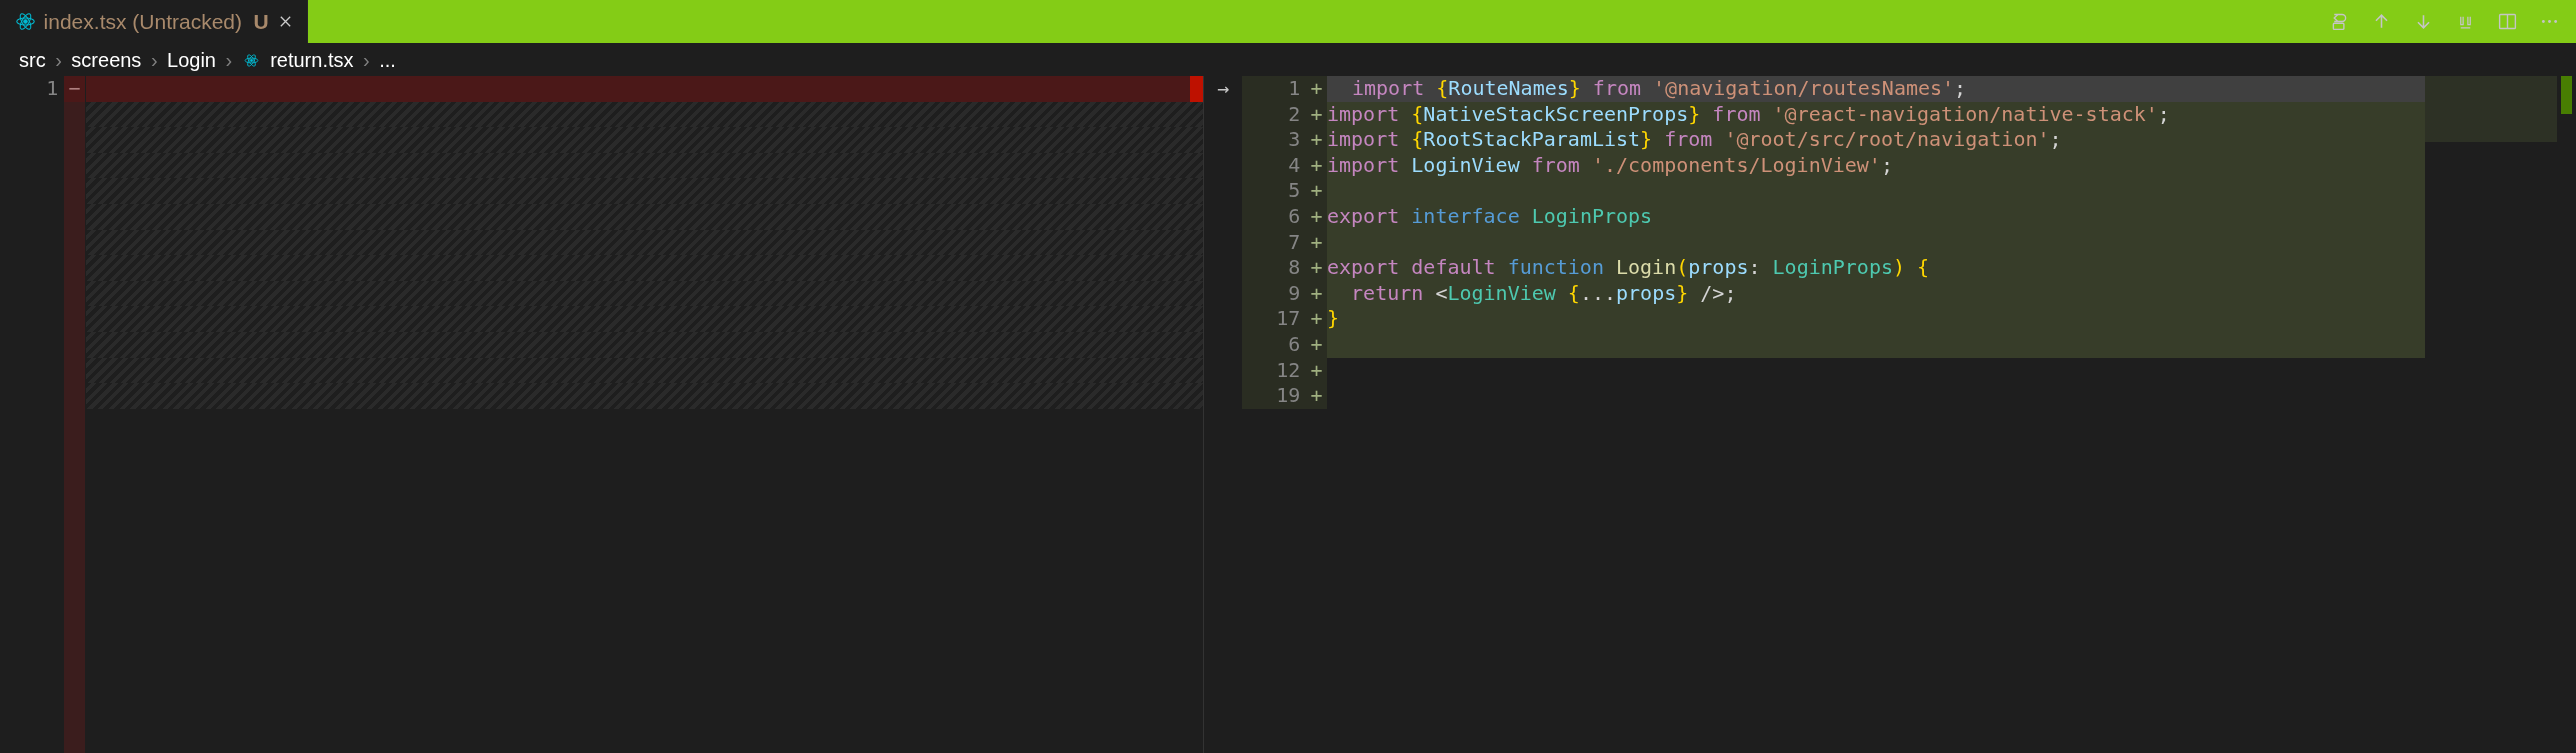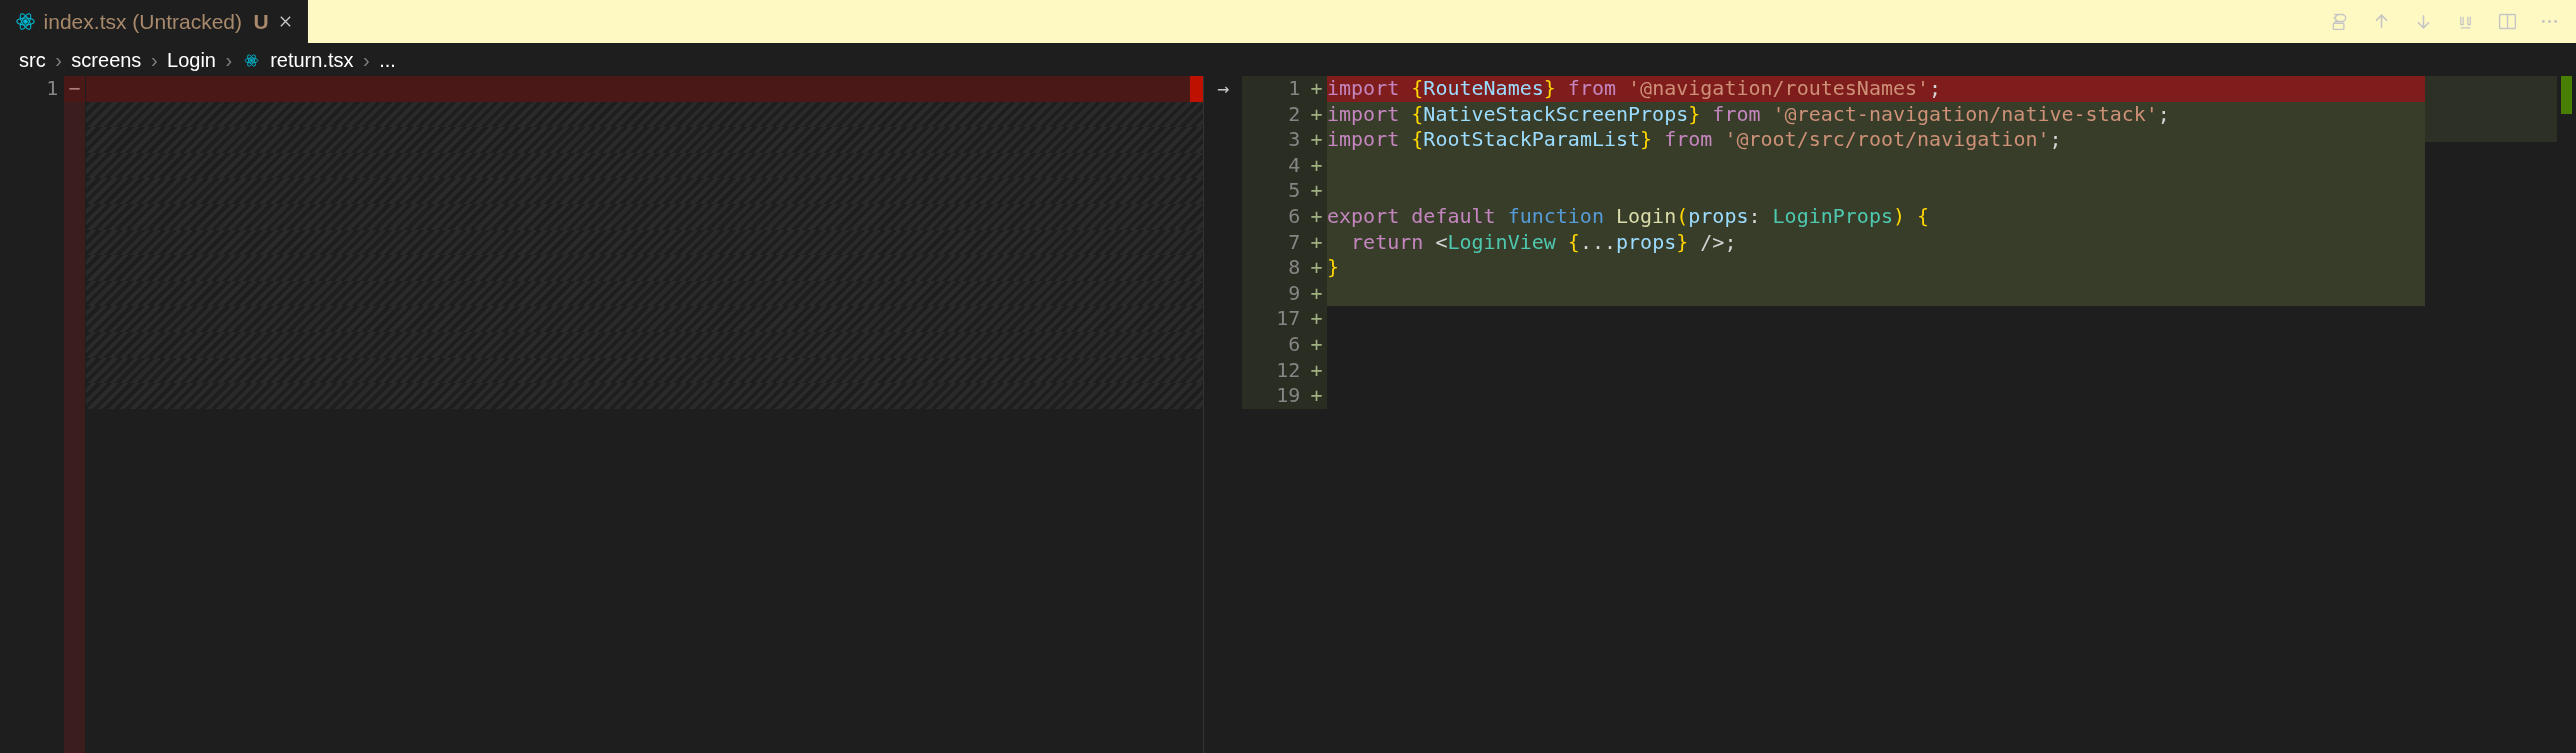--- a/index.html
+++ b/index.html
@@ -7,21 +7,21 @@
   font-family: -apple-system, BlinkMacSystemFont, "Segoe UI", sans-serif;
   background: #1e1e1e;
   color: #cccccc;
   font-size: 12.3px;
   overflow: hidden;
   width: 2576px;
   height: 753px;
 }
 .tab-bar {
   height: 44px;
-  background: #fef9c3;
+  background: #84cc16;
   display: flex;
   align-items: stretch;
   border-bottom: 0.9px solid #1e1e1e;
 }
 .tab {
   display: flex;
   align-items: center;
   padding: 0 11.4px 0 15px;
   background: #1e1e1e;
   gap: 7.6px;
@@ -90,21 +90,21 @@
 .left-hatch {
   background: repeating-linear-gradient(
     135deg,
     #1e1e1e,
     #1e1e1e 3.8px,
     #2a2a2a 3.8px,
     #2a2a2a 7.6px
   );
 }
 .right-added { background: #373d29; }
-.right-added-first { background: #7f1d1d; }
+.right-added-first { background: #404040; padding-left: 25px; }
 .right-gutter-bg { background: #2a2d22; }
 .arrow-col {
   width: 38px;
   flex-shrink:0;
   background:#1e1e1e;
 }
 .arrow-col .row { text-align:center; color:#c5c5c5;}
 
 .kw { color: #c586c0; }      
 .kw2 { color: #569cd6; }     
@@ -321,21 +321,23 @@
         <div class="row right-gutter-bg">+</div>
         <div class="row right-gutter-bg">+</div>
         <div class="row right-gutter-bg">+</div>
         <div class="row right-gutter-bg">+</div>
         <div class="row right-gutter-bg">+</div>
       </div>
     <div class="codecol" id="right-code">
         <div class="row right-added-first"><span class="kw">import </span><span class="brace">{</span><span class="var">RouteNames</span><span class="brace">}</span><span class="kw"> from </span><span class="str">'@navigation/routesNames'</span><span class="punct">;</span></div>
         <div class="row right-added"><span class="kw">import </span><span class="brace">{</span><span class="var">NativeStackScreenProps</span><span class="brace">}</span><span class="kw"> from </span><span class="str">'@react-navigation/native-stack'</span><span class="punct">;</span></div>
         <div class="row right-added"><span class="kw">import </span><span class="brace">{</span><span class="var">RootStackParamList</span><span class="brace">}</span><span class="kw"> from </span><span class="str">'@root/src/root/navigation'</span><span class="punct">;</span></div>
+        <div class="row right-added"><span class="kw">import </span><span class="var">LoginView</span><span class="kw"> from </span><span class="str">'./components/LoginView'</span><span class="punct">;</span></div>
         <div class="row right-added"></div>
+        <div class="row right-added"><span class="kw">export </span><span class="kw2">interface </span><span class="type">LoginProps</span></div>
         <div class="row right-added"></div>
         <div class="row right-added"><span class="kw">export </span><span class="kw">default </span><span class="kw2">function </span><span class="fn">Login</span><span class="brace">(</span><span class="var">props</span><span class="punct">: </span><span class="type">LoginProps</span><span class="brace">)</span><span class="punct"> </span><span class="brace">{</span></div>
         <div class="row right-added"><span class="kw">  return </span><span class="punct">&lt;</span><span class="tag">LoginView</span><span class="punct"> </span><span class="brace">{</span><span class="punct">...</span><span class="var">props</span><span class="brace">}</span><span class="punct"> /&gt;</span><span class="punct">;</span></div>
         <div class="row right-added"><span class="brace">}</span></div>
         <div class="row right-added"></div>
       </div>
     <div class="minimap">
       <div class="added-block"></div>
     </div>
     <div class="vscroll">

